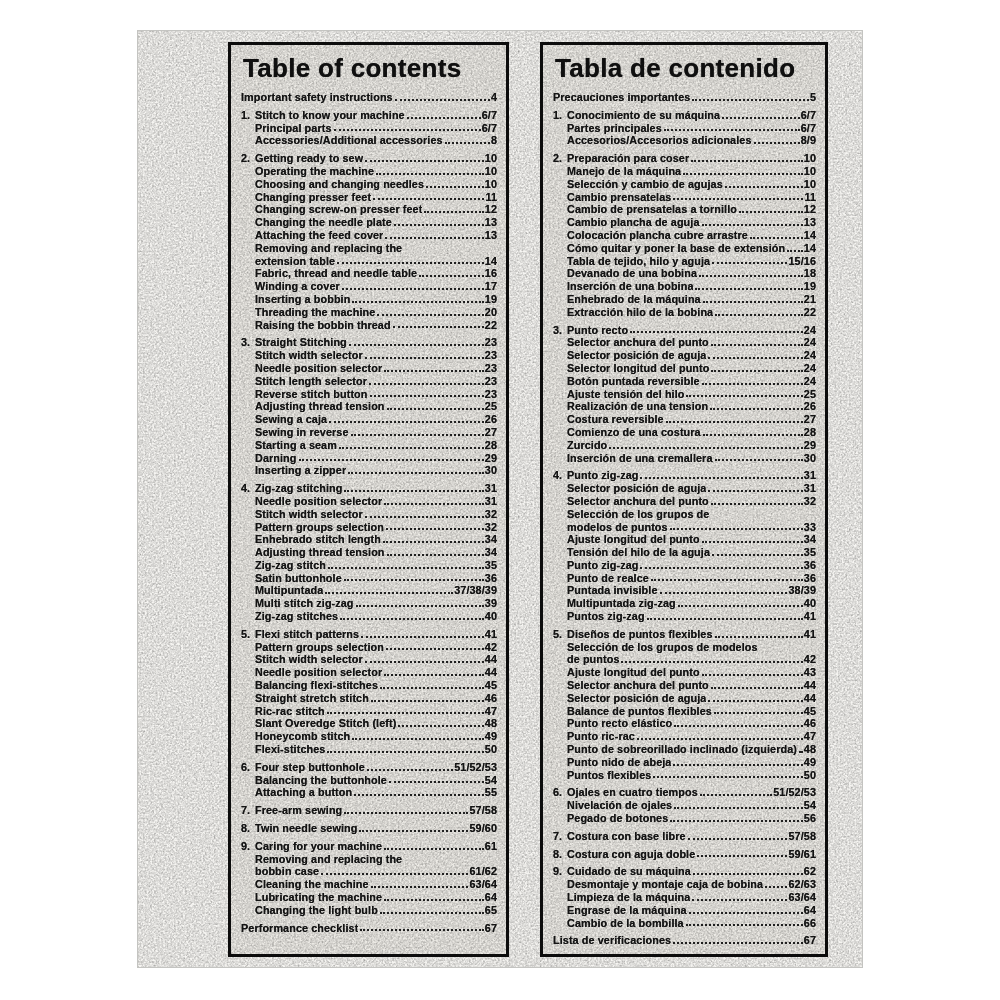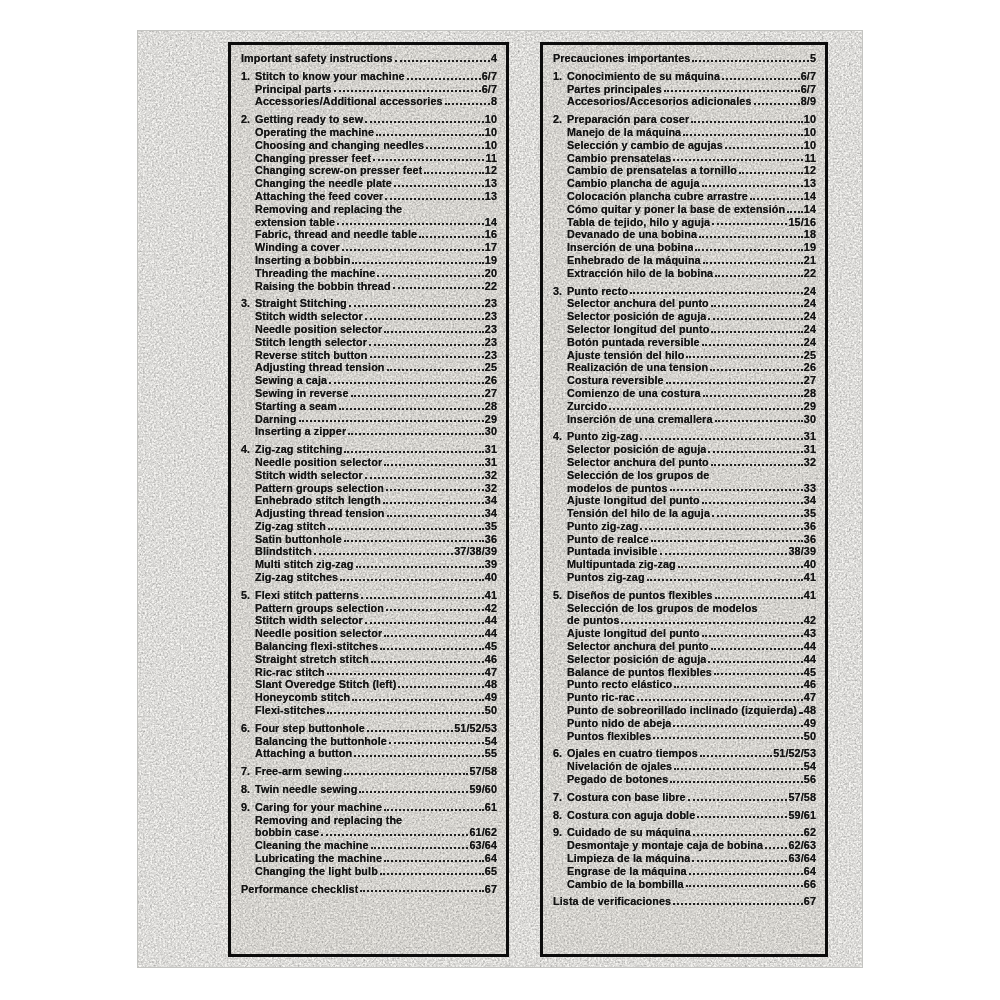--- a/index.html
+++ b/index.html
@@ -45,20 +45,21 @@
     align-self:flex-end;margin:0 1px 3px 2px;
   }
   .row .pg{flex:0 0 auto;text-align:right;}
 </style>
 </head>
 <body>
 
 <div class="sheet">
 
   <div class="toc-box en">
+    <div class="toc-title">Table of contents</div>
     <div class="entries" id="entries-en">
         <div class="row top">
           <span class="lbl">Important safety instructions</span>
           <span class="lead"></span>
           <span class="pg">4</span>
         </div>
         <div class="row sec gap">
           <span class="num">1.</span>
           <span class="lbl">Stitch to know your machine</span>
           <span class="lead"></span>
@@ -234,21 +235,21 @@
           <span class="lbl">Zig-zag stitch</span>
           <span class="lead"></span>
           <span class="pg">35</span>
         </div>
         <div class="row sub">
           <span class="lbl">Satin buttonhole</span>
           <span class="lead"></span>
           <span class="pg">36</span>
         </div>
         <div class="row sub">
-          <span class="lbl">Blindstitch</span>
+          <span class="lbl">Multipuntada</span>
           <span class="lead"></span>
           <span class="pg">37/38/39</span>
         </div>
         <div class="row sub">
           <span class="lbl">Multi stitch zig-zag</span>
           <span class="lead"></span>
           <span class="pg">39</span>
         </div>
         <div class="row sub">
           <span class="lbl">Zig-zag stitches</span>
@@ -365,20 +366,21 @@
         </div>
         <div class="row top gap">
           <span class="lbl">Performance checklist</span>
           <span class="lead"></span>
           <span class="pg">67</span>
         </div>
       </div>
   </div>
 
   <div class="toc-box es">
+    <div class="toc-title">Tabla de contenido</div>
     <div class="entries" id="entries-es">
         <div class="row top">
           <span class="lbl">Precauciones importantes</span>
           <span class="lead"></span>
           <span class="pg">5</span>
         </div>
         <div class="row sec gap">
           <span class="num">1.</span>
           <span class="lbl">Conocimiento de su máquina</span>
           <span class="lead"></span>

